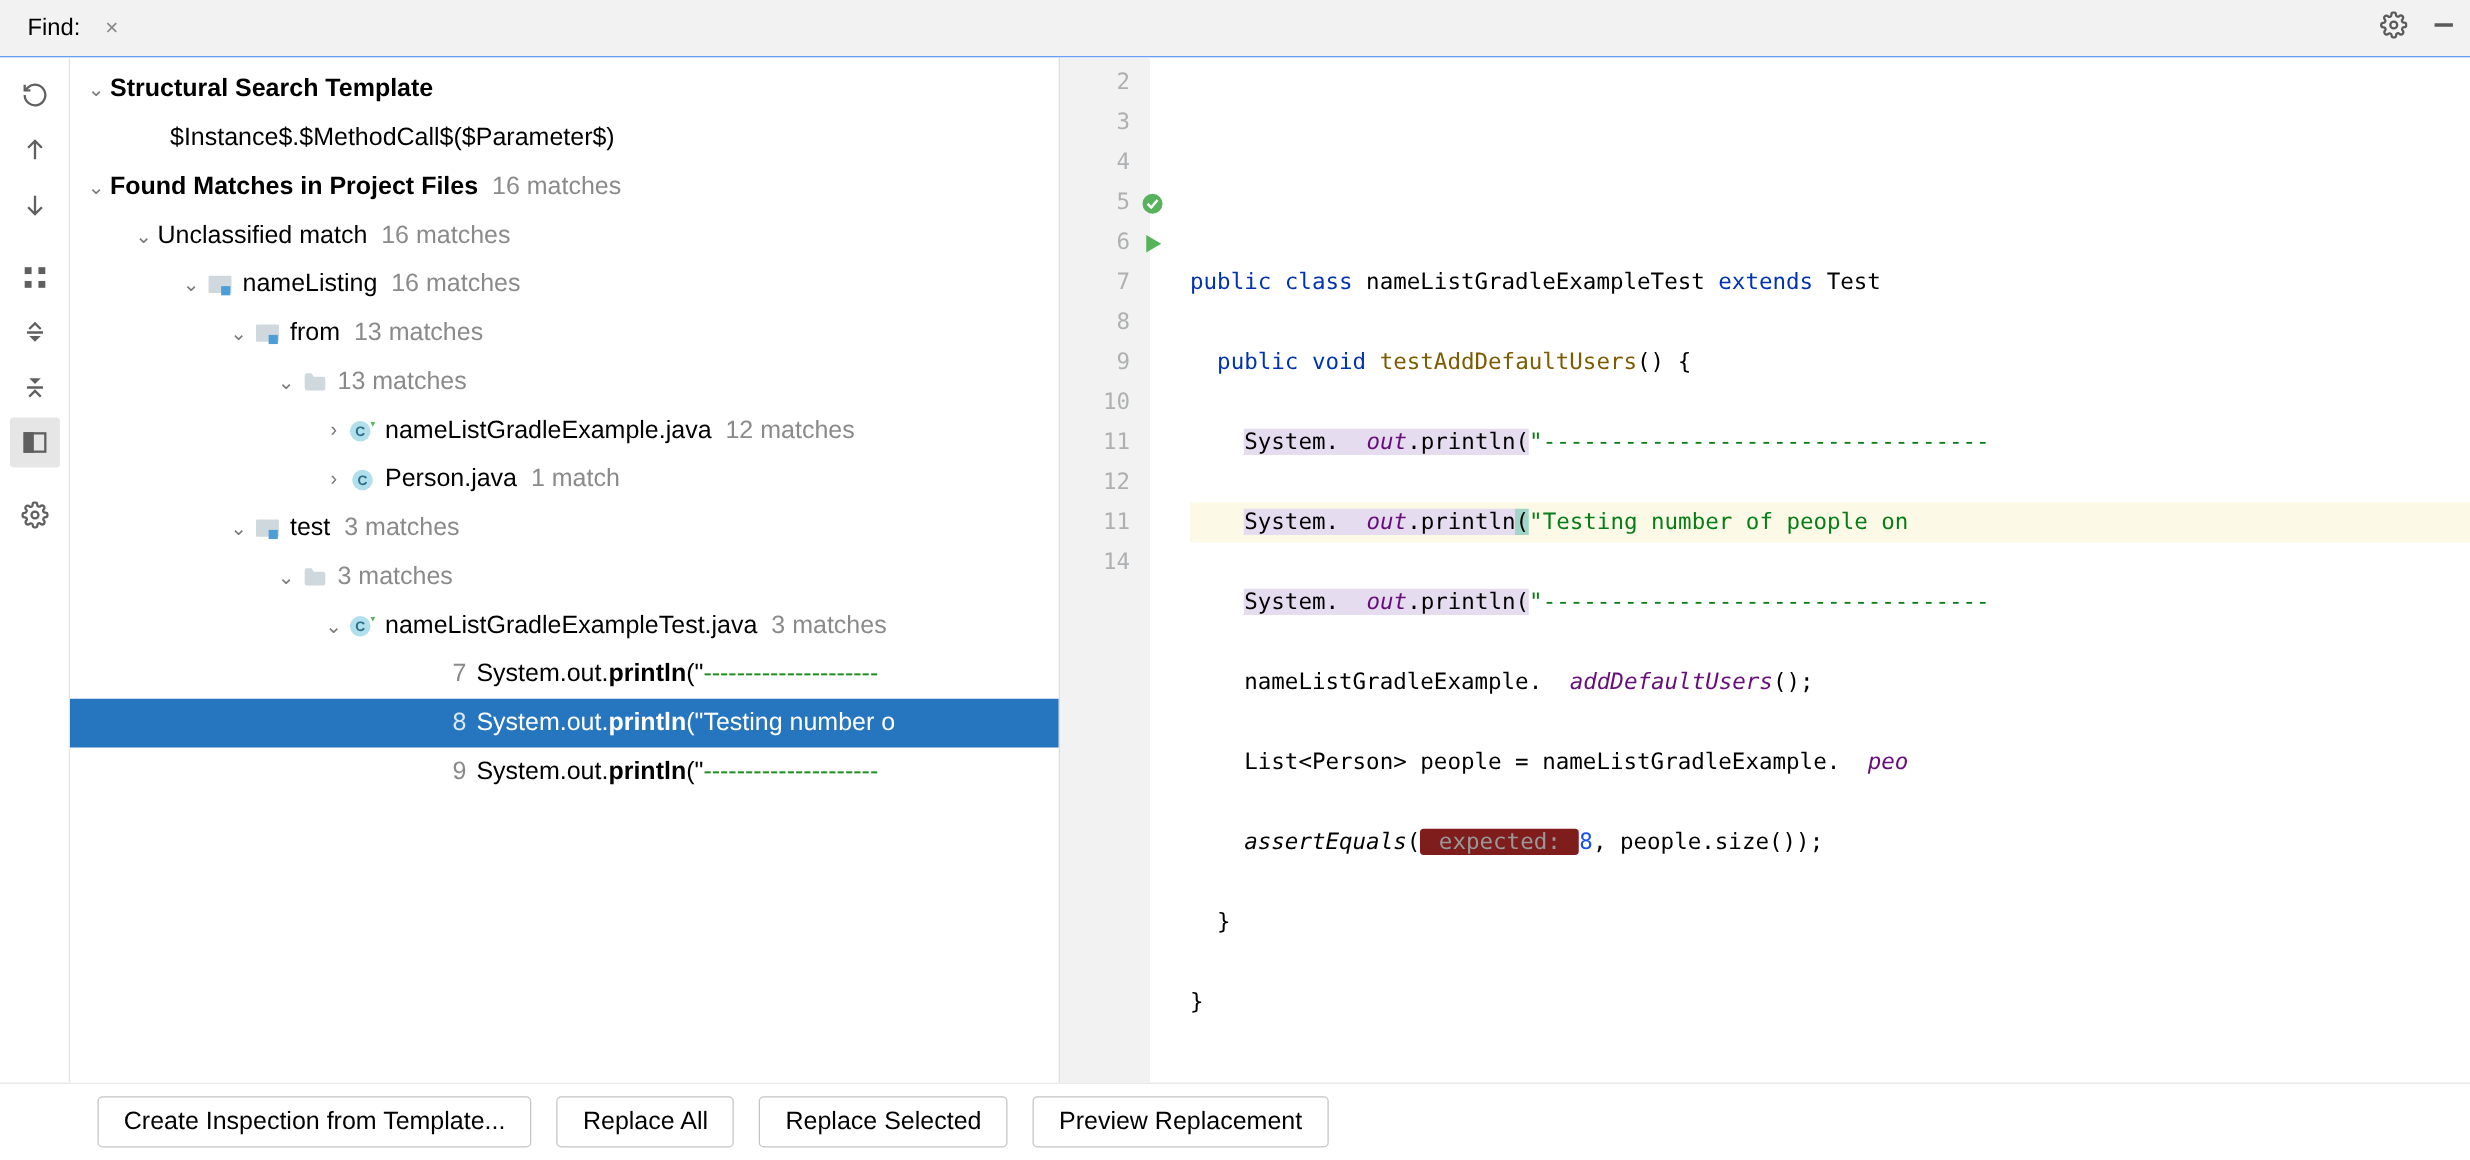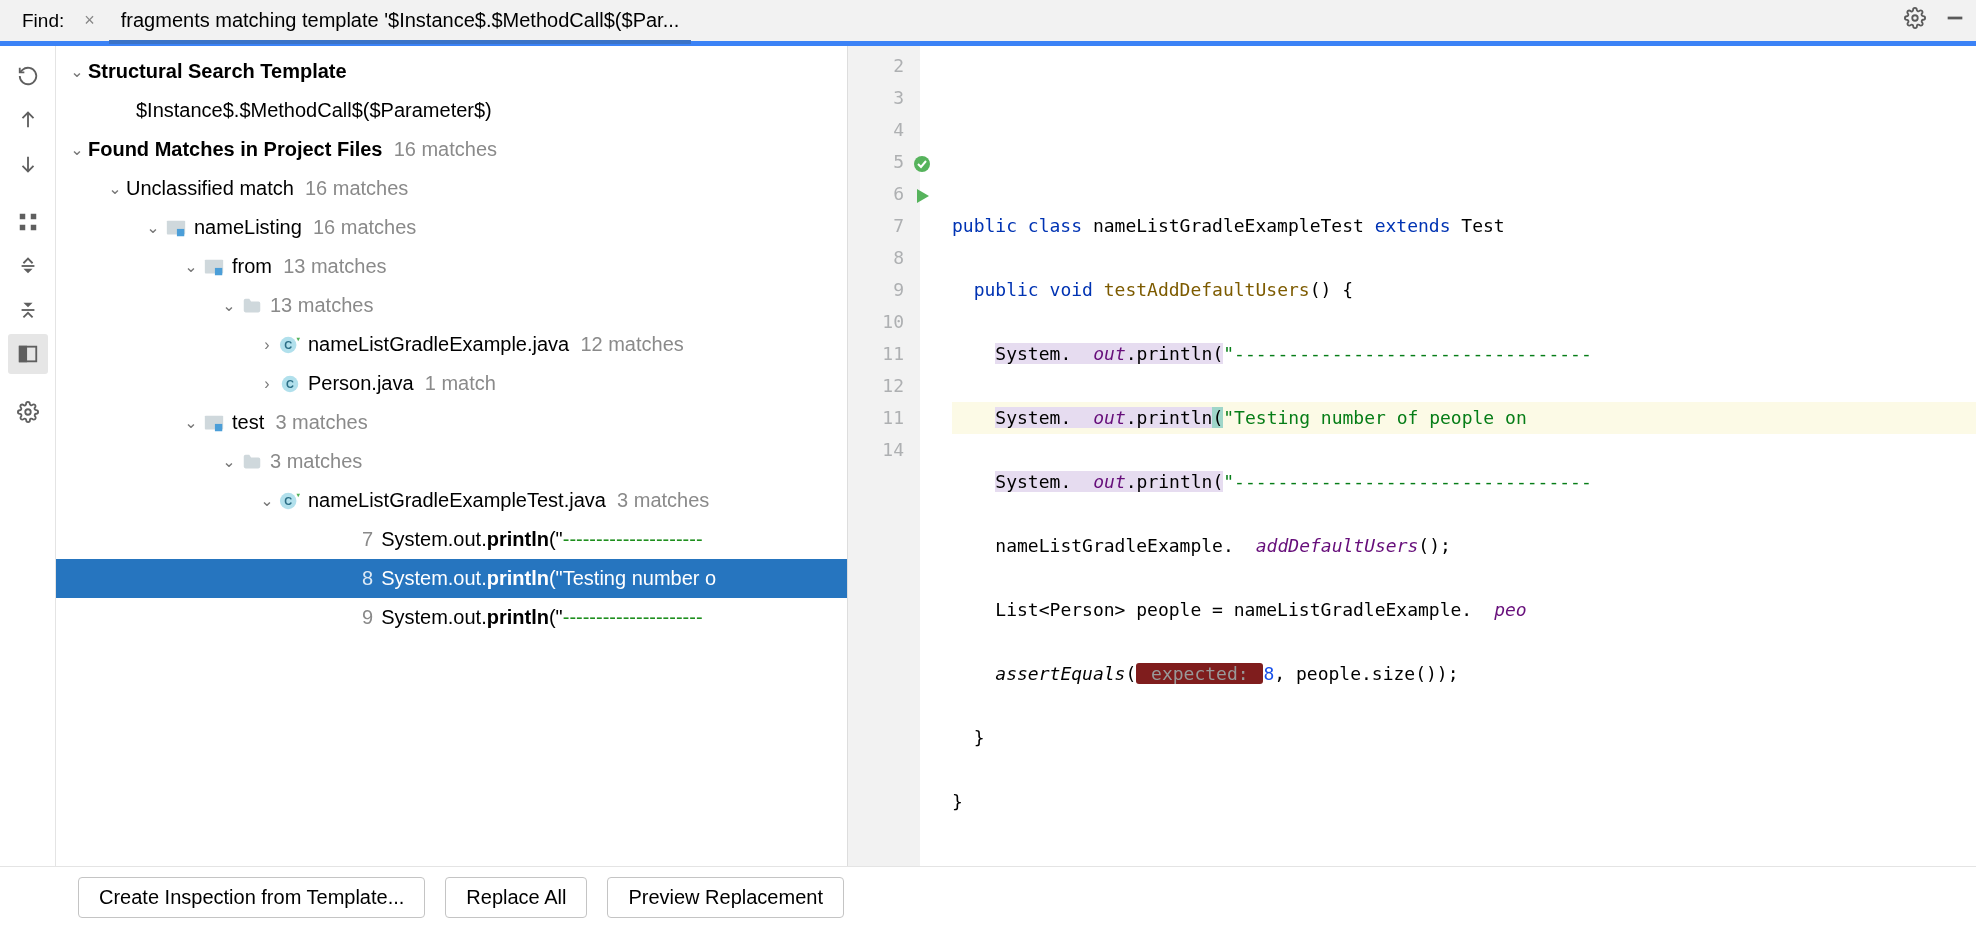--- a/index.html
+++ b/index.html
@@ -9,21 +9,21 @@
   background: #fff;
   width: 1976px;
   height: 928px;
   overflow: hidden;
   display: flex;
   flex-direction: column;
 }
 .top-bar {
   height: 46px;
   background: #f2f2f2;
-  border-bottom: 5px solid #3b82f6;
+  border-bottom: 1px solid #3b82f6;
   display: flex;
   align-items: center;
   padding: 0 10px 0 22px;
   gap: 10px;
 }
 .find-label { font-weight: 400; color: #000; margin-right: 6px; }
 .close-x { color: #888; font-size: 18px; cursor: pointer; padding: 0 4px; }
 .tab-active {
   font-size: 20px;
   color: #000;
@@ -107,21 +107,20 @@
   padding: 8px 20px; border: 1px solid #c4c4c4; border-radius: 4px;
   background: #fff; font-size: 20px; cursor: pointer;
 }
 </style>
 </head>
 <body>
 
 <div class="top-bar">
   <span class="find-label">Find:</span>
   <span class="close-x">×</span>
-  <div class="tab-active">fragments matching template '$Instance$.$MethodCall$($Par...</div>
   <div class="top-spacer"></div>
   <div class="top-icons">
     <span><svg viewBox="0 0 24 24" fill="none" stroke="currentColor" stroke-width="2">
           <circle cx="12" cy="12" r="3"></circle>
           <path d="M19.4 15a1.65 1.65 0 0 0 .33 1.82l.06.06a2 2 0 1 1-2.83 2.83l-.06-.06a1.65 1.65 0 0 0-1.82-.33 1.65 1.65 0 0 0-1 1.51V21a2 2 0 1 1-4 0v-.09a1.65 1.65 0 0 0-1-1.51 1.65 1.65 0 0 0-1.82.33l-.06.06a2 2 0 1 1-2.83-2.83l.06-.06a1.65 1.65 0 0 0 .33-1.82 1.65 1.65 0 0 0-1.51-1H3a2 2 0 1 1 0-4h.09a1.65 1.65 0 0 0 1.51-1 1.65 1.65 0 0 0-.33-1.82l-.06-.06a2 2 0 1 1 2.83-2.83l.06.06a1.65 1.65 0 0 0 1.82.33h0a1.65 1.65 0 0 0 1-1.51V3a2 2 0 1 1 4 0v.09a1.65 1.65 0 0 0 1 1.51h0a1.65 1.65 0 0 0 1.82-.33l.06-.06a2 2 0 1 1 2.83 2.83l-.06.06a1.65 1.65 0 0 0-.33 1.82v0a1.65 1.65 0 0 0 1.51 1H21a2 2 0 1 1 0 4h-.09a1.65 1.65 0 0 0-1.51 1z"></path>
         </svg></span>
     <span><svg viewBox="0 0 24 24" stroke="currentColor" stroke-width="3">
           <line x1="4" y1="12" x2="20" y2="12"></line>
         </svg></span>
   </div>
@@ -377,14 +376,15 @@
 <div class="cl">  <span>}</span></div>
 <div class="cl"><span>}</span></div>
     </div>
   </div>
 
 </div>
 
 <div class="bottom-bar">
   <button class="btn">Create Inspection from Template...</button>
   <button class="btn">Replace All</button>
+  <button class="btn">Replace Selected</button>
   <button class="btn">Preview Replacement</button>
 </div>
 
 </body></html>

